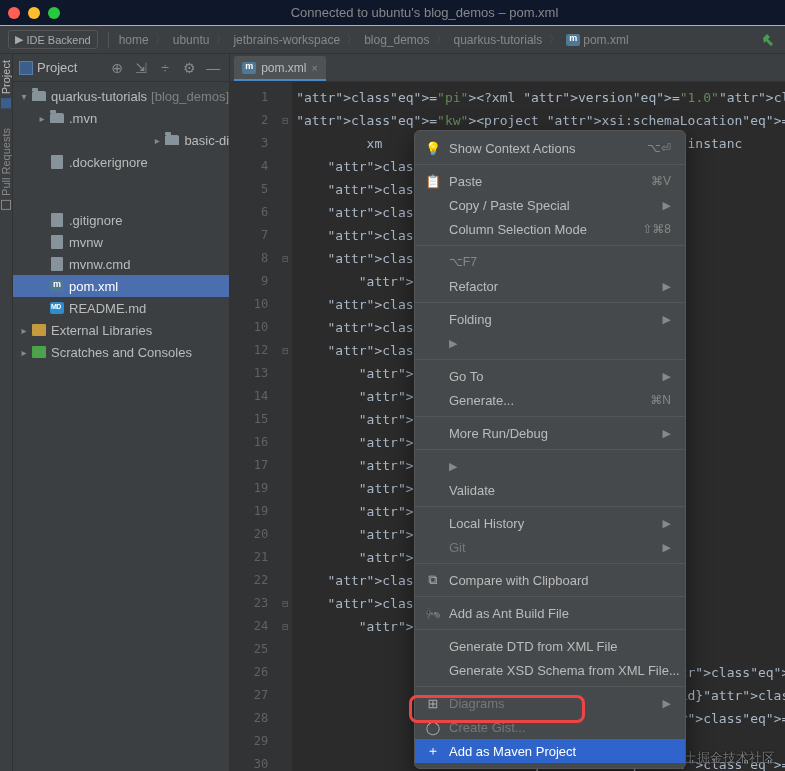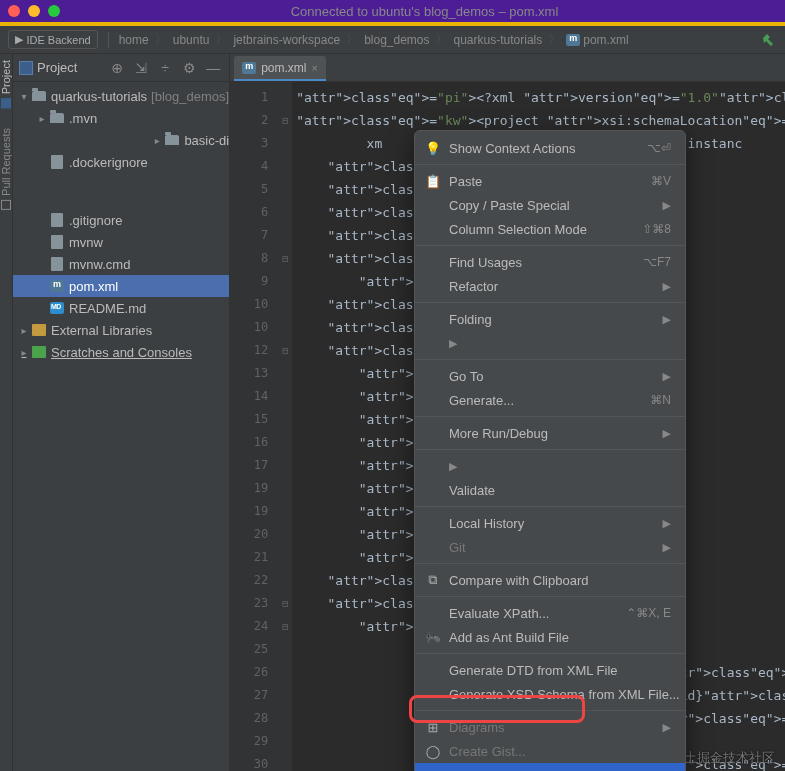--- a/index.html
+++ b/index.html
@@ -10,25 +10,25 @@
     background: #3c3f41;
     color: #bbbbbb;
     display: flex;
     flex-direction: column;
     position: relative;
   }
 
   
   .titlebar {
     height: 26px;
-    background: #4c1d95;
+    background: #0f172a;
     display: flex;
     align-items: center;
     padding: 0 8px;
-    border-bottom: 4px solid #eab308;
+    border-bottom: 1px solid #eab308;
   }
   .window-dots { display: flex; gap: 8px; margin-right: 12px; }
   .dot { width: 12px; height: 12px; border-radius: 50%; }
   .dot.red { background: #ff5f56; }
   .dot.yellow { background: #ffbd2e; }
   .dot.green { background: #27c93f; }
   .title-text { flex: 1; text-align: center; color: #888; font-size: 13px; }
 
   
   .navbar {
@@ -341,21 +341,21 @@
           </span>
           <span class="tree-label">README.md</span>
         </div>
         <div class="tree-row" style="padding-left: 4px;">
           <span class="tree-arrow closed"></span>
           <span class="tree-icon">
             <span class="lib-icon"></span>
           </span>
           <span class="tree-label">External Libraries</span>
         </div>
-        <div class="tree-row" style="padding-left: 4px; text-decoration: underline;">
+        <div class="tree-row" style="padding-left: 4px;">
           <span class="tree-arrow closed"></span>
           <span class="tree-icon">
             <span class="scratch-icon"></span>
           </span>
           <span class="tree-label">Scratches and Consoles</span>
         </div>
       </div>
   </div>
 
   <div class="editor-area">
@@ -455,21 +455,20 @@
       <span class="ctx-chev">▶</span>
     </div>
     <div class="ctx-item">
       <span class="ctx-icon"></span>
       <span class="ctx-label">Column Selection Mode</span>
       <span class="ctx-key">⇧⌘8</span>
     </div>
     <div class="ctx-sep"></div>
     <div class="ctx-item">
       <span class="ctx-icon"></span>
-      <span class="ctx-label">Find Usages</span>
       <span class="ctx-key">⌥F7</span>
     </div>
     <div class="ctx-item">
       <span class="ctx-icon"></span>
       <span class="ctx-label">Refactor</span>
       <span class="ctx-chev">▶</span>
     </div>
     <div class="ctx-sep"></div>
     <div class="ctx-item">
       <span class="ctx-icon"></span>
@@ -516,25 +515,20 @@
       <span class="ctx-icon"></span>
       <span class="ctx-label">Git</span>
       <span class="ctx-chev">▶</span>
     </div>
     <div class="ctx-sep"></div>
     <div class="ctx-item">
       <span class="ctx-icon">⧉</span>
       <span class="ctx-label">Compare with Clipboard</span>
     </div>
     <div class="ctx-sep"></div>
-    <div class="ctx-item">
-      <span class="ctx-icon"></span>
-      <span class="ctx-label">Evaluate XPath...</span>
-      <span class="ctx-key">⌃⌘X, E</span>
-    </div>
     <div class="ctx-item">
       <span class="ctx-icon">🐜</span>
       <span class="ctx-label">Add as Ant Build File</span>
     </div>
     <div class="ctx-sep"></div>
     <div class="ctx-item">
       <span class="ctx-icon"></span>
       <span class="ctx-label">Generate DTD from XML File</span>
     </div>
     <div class="ctx-item">

